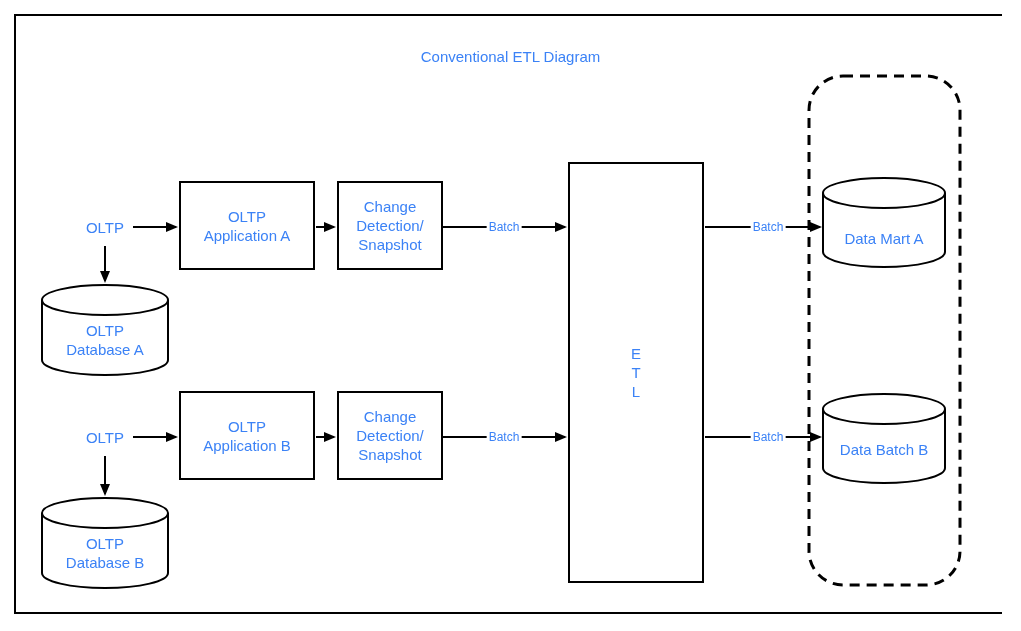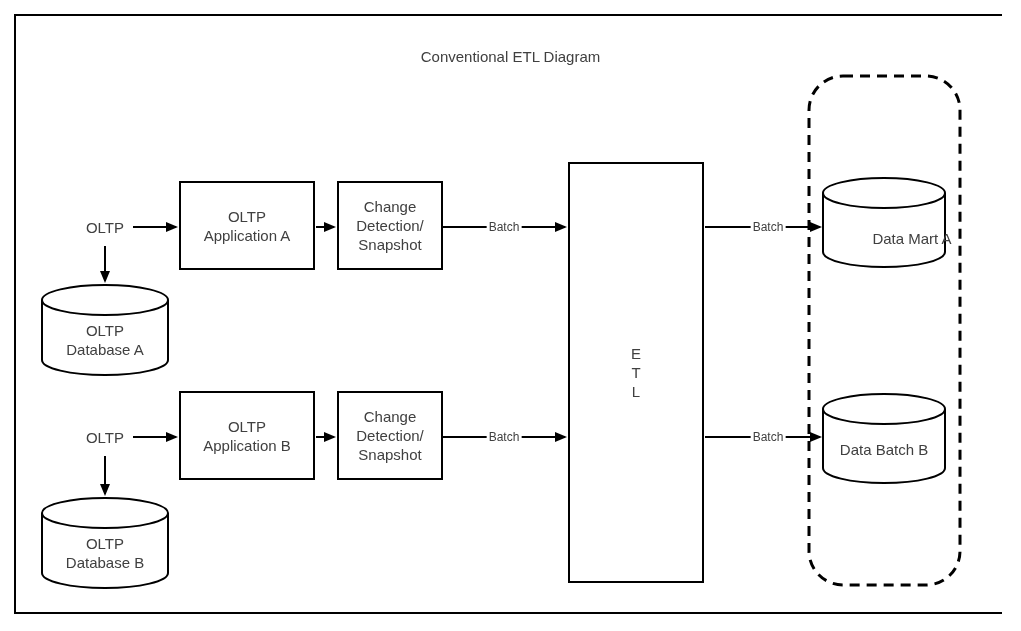--- a/index.html
+++ b/index.html
@@ -2,21 +2,21 @@
 <html><head>
 <meta charset="utf-8">
 <style>
   html, body { margin: 0; padding: 0; background: #ffffff; }
   #canvas {
     position: relative;
     width: 1002px;
     height: 631px;
     background: #ffffff;
     font-family: "Liberation Sans", sans-serif;
-    color: #404040;
+    color: #3b82f6;
     overflow: hidden;
   }
   #wires { position: absolute; left: 0; top: 0; width: 1021px; height: 631px; }
   .txt {
     position: absolute;
     font-size: 15px;
     line-height: 19px;
     text-align: center;
     white-space: pre-line;
   }
@@ -96,21 +96,21 @@
   <div class="txt" style="left:70px; top:218px; width:70px;">OLTP</div>
   <div class="txt" style="left:42px; top:321px; width:126px;">OLTP
 Database A</div>
   <div class="box" style="left:179px; top:181px; width:136px; height:89px;">OLTP
 Application A</div>
   <div class="box" style="left:337px; top:181px; width:106px; height:89px;">Change
 Detection/
 Snapshot</div>
   <span class="batch" style="left:504px; top:227px;">Batch</span>
   <span class="batch" style="left:768px; top:227px;">Batch</span>
-  <div class="txt" style="left:823px; top:229px; width:122px;padding-left:28px;">Data Mart A</div>
+  <div class="txt" style="left:823px; top:229px; width:122px;">Data Mart A</div>
 
   <div class="txt" style="left:70px; top:428px; width:70px;">OLTP</div>
   <div class="txt" style="left:42px; top:534px; width:126px;">OLTP
 Database B</div>
   <div class="box" style="left:179px; top:391px; width:136px; height:89px;">OLTP
 Application B</div>
   <div class="box" style="left:337px; top:391px; width:106px; height:89px;">Change
 Detection/
 Snapshot</div>
   <span class="batch" style="left:504px; top:437px;">Batch</span>

